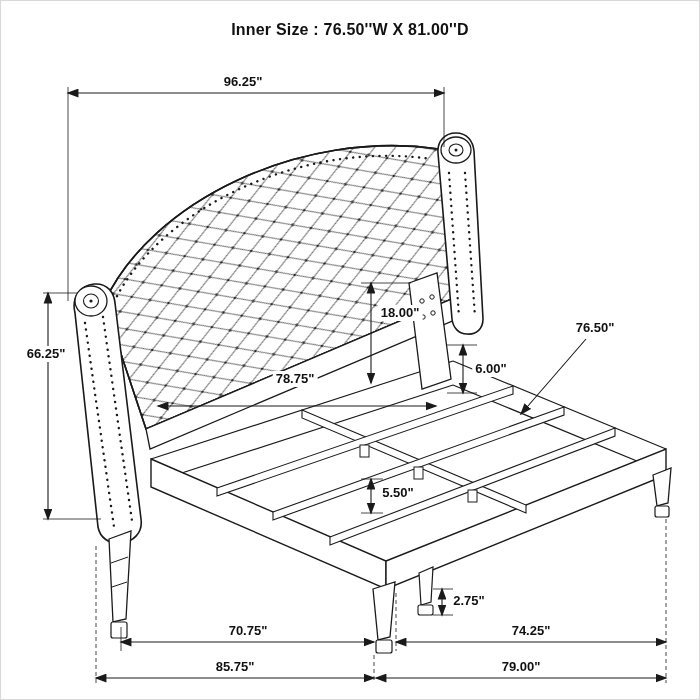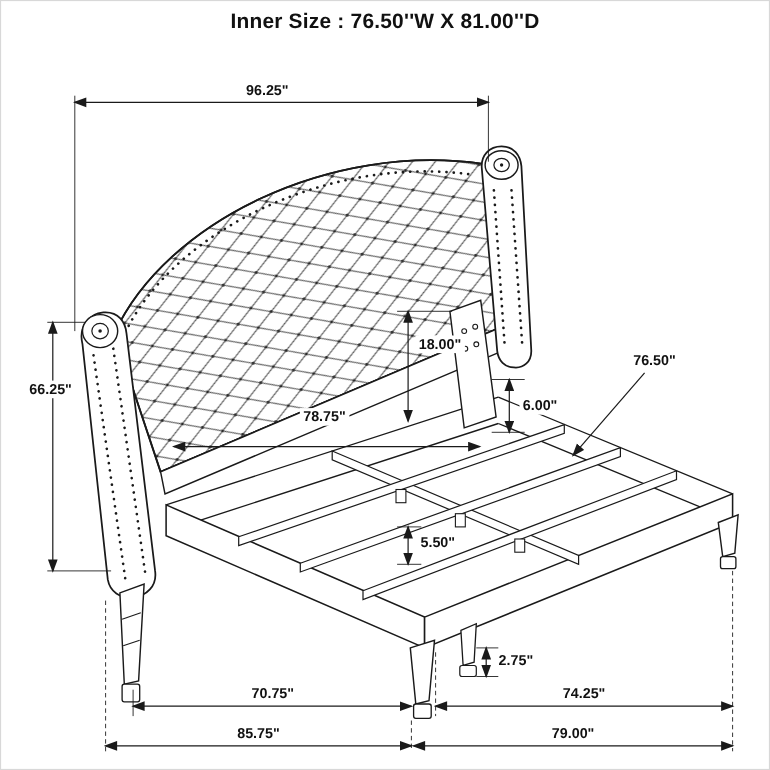--- a/index.html
+++ b/index.html
@@ -7,23 +7,23 @@
     position:relative;
     width:700px;height:700px;
     background:#ffffff;
     border:1px solid #d8d8d8;
     box-sizing:border-box;
     font-family:"Liberation Sans", sans-serif;
     overflow:hidden;
   }
   #drawing{position:absolute;left:0;top:0;}
   .title{
-    position:absolute;top:8px;left:0;right:0;
+    position:absolute;top:20px;left:0;right:0;
     text-align:center;
-    font-size:19px;font-weight:bold;color:#111;
+    font-size:16px;font-weight:bold;color:#111;
     letter-spacing:.2px;
   }
   .dim-label{
     position:absolute;
     transform:translate(-50%,-50%);
     background:#ffffff;
     padding:0 3px;
     font-size:13px;font-weight:bold;color:#111;
     white-space:nowrap;
     line-height:16px;

